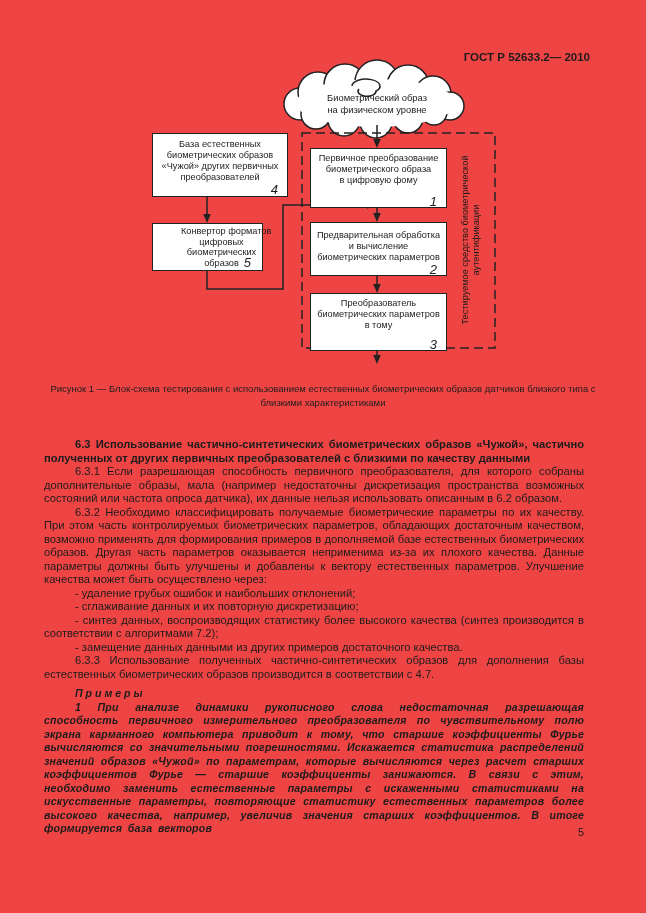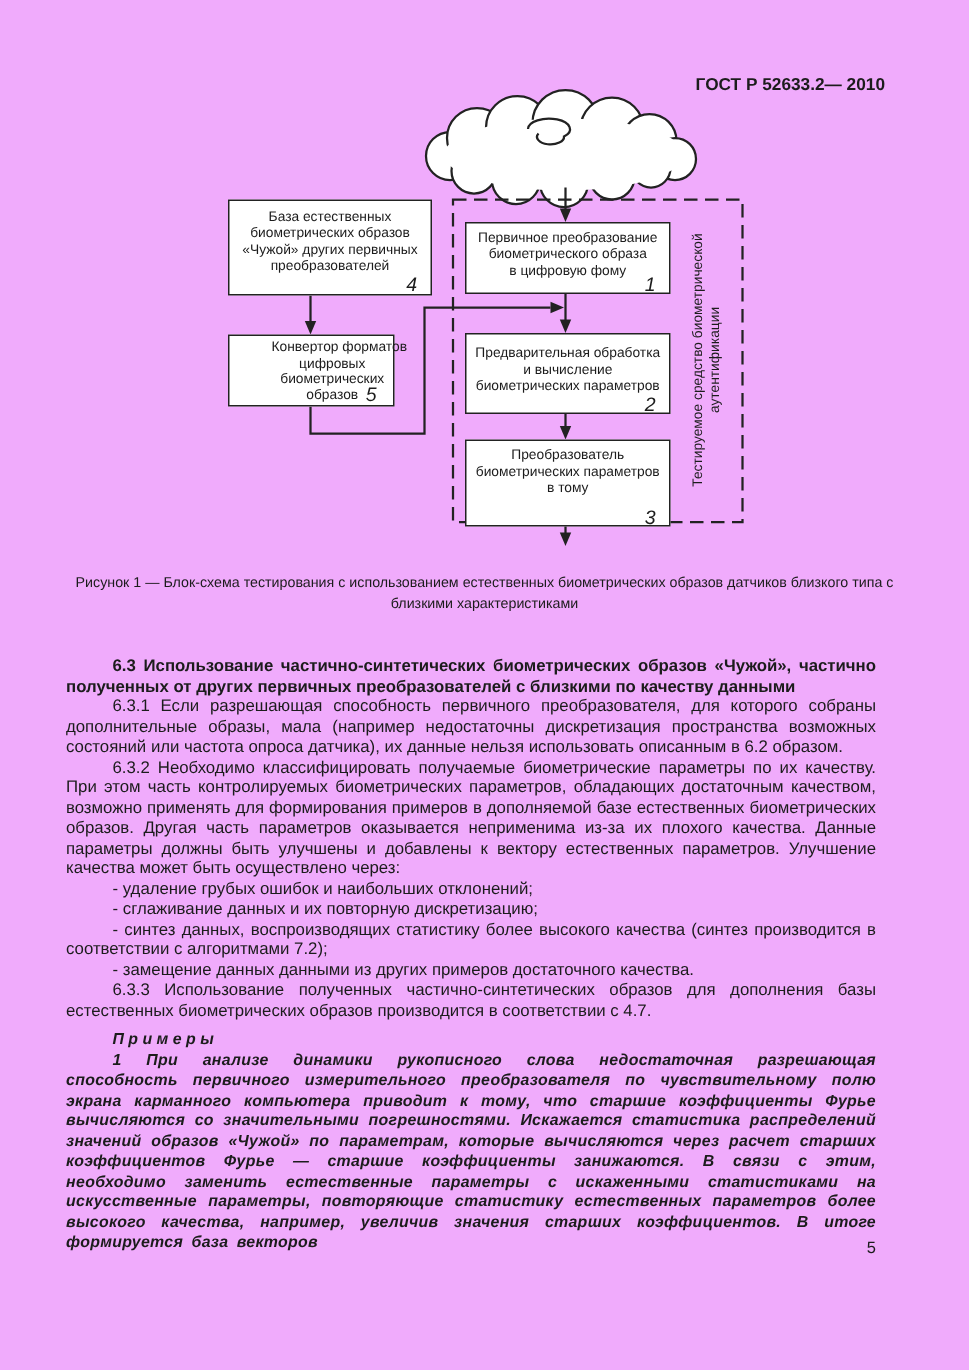--- a/index.html
+++ b/index.html
@@ -1,37 +1,37 @@
 <!DOCTYPE html>
 <html><head>
 <meta charset="utf-8">
 <style>
   html,body { margin:0; padding:0; }
   body { background:#888; font-family:"Liberation Sans", sans-serif; }
   .page {
     position:relative; width:646px; height:913px; margin:0 auto;
-    background:#f0abfc; color:#1c1c1c; overflow:hidden;
+    background:#ef4444; color:#1c1c1c; overflow:hidden;
   }
   .doc-number {
     position:absolute; top:51px; left:44px; width:546px;
     text-align:right; font-size:11.5px; font-weight:bold; color:#1c1c1c;
   }
   svg.diagram-layer { position:absolute; left:0; top:0; }
 
   .flow-box {
     position:absolute; box-sizing:border-box; background:#fff;
     border:1.6px solid #222; font-size:9.2px; line-height:11px;
     text-align:center; color:#1c1c1c;
   }
   .flow-box .box-lines div { white-space:nowrap; }
   .box-num {
     position:absolute; font-style:italic; font-size:13px; color:#1c1c1c;
   }
   #box4 { left:152px; top:133px; width:136px; height:64px; padding-top:5px; }
-  #box1 { left:310px; top:148px; width:137px; height:48px; padding-top:4px; }
+  #box1 { left:310px; top:148px; width:137px; height:60px; padding-top:4px; }
   #box5 { left:152px; top:223px; width:111px; height:48px; padding-top:2px; line-height:10.6px;padding-left:28px; }
   #box2 { left:310px; top:222px; width:137px; height:54px; padding-top:7px; }
   #box3 { left:310px; top:293px; width:137px; height:58px; padding-top:4px; }
   #box4 .box-num { right:9px; bottom:1px; }
   #box1 .box-num { right:9px; bottom:0px; }
   #box5 .box-num { right:11px; bottom:1px; }
   #box2 .box-num { right:9px; bottom:0px; }
   #box3 .box-num { right:9px; bottom:0px; }
 
   .cloud-text {
@@ -109,20 +109,24 @@
     <g fill="#222" stroke="none">
       <polygon points="377,148 373.2,139 380.8,139"></polygon>
       <polygon points="207,223 203.2,214 210.8,214"></polygon>
       <polygon points="377,222 373.2,213 380.8,213"></polygon>
       <polygon points="377,293 373.2,284 380.8,284"></polygon>
       <polygon points="377,364 373.2,355 380.8,355"></polygon>
       <polygon points="376,205 367,201.2 367,208.8"></polygon>
     </g>
   </svg>
 
+  <div class="cloud-text">
+    <div>Биометрический образ</div>
+    <div>на физическом уровне</div>
+  </div>
 
   <div class="flow-box" id="box4">
     <div class="box-lines">
       <div>База естественных</div>
       <div>биометрических образов</div>
       <div>«Чужой» других первичных</div>
       <div>преобразователей</div>
     </div>
     <span class="box-num">4</span>
   </div>

